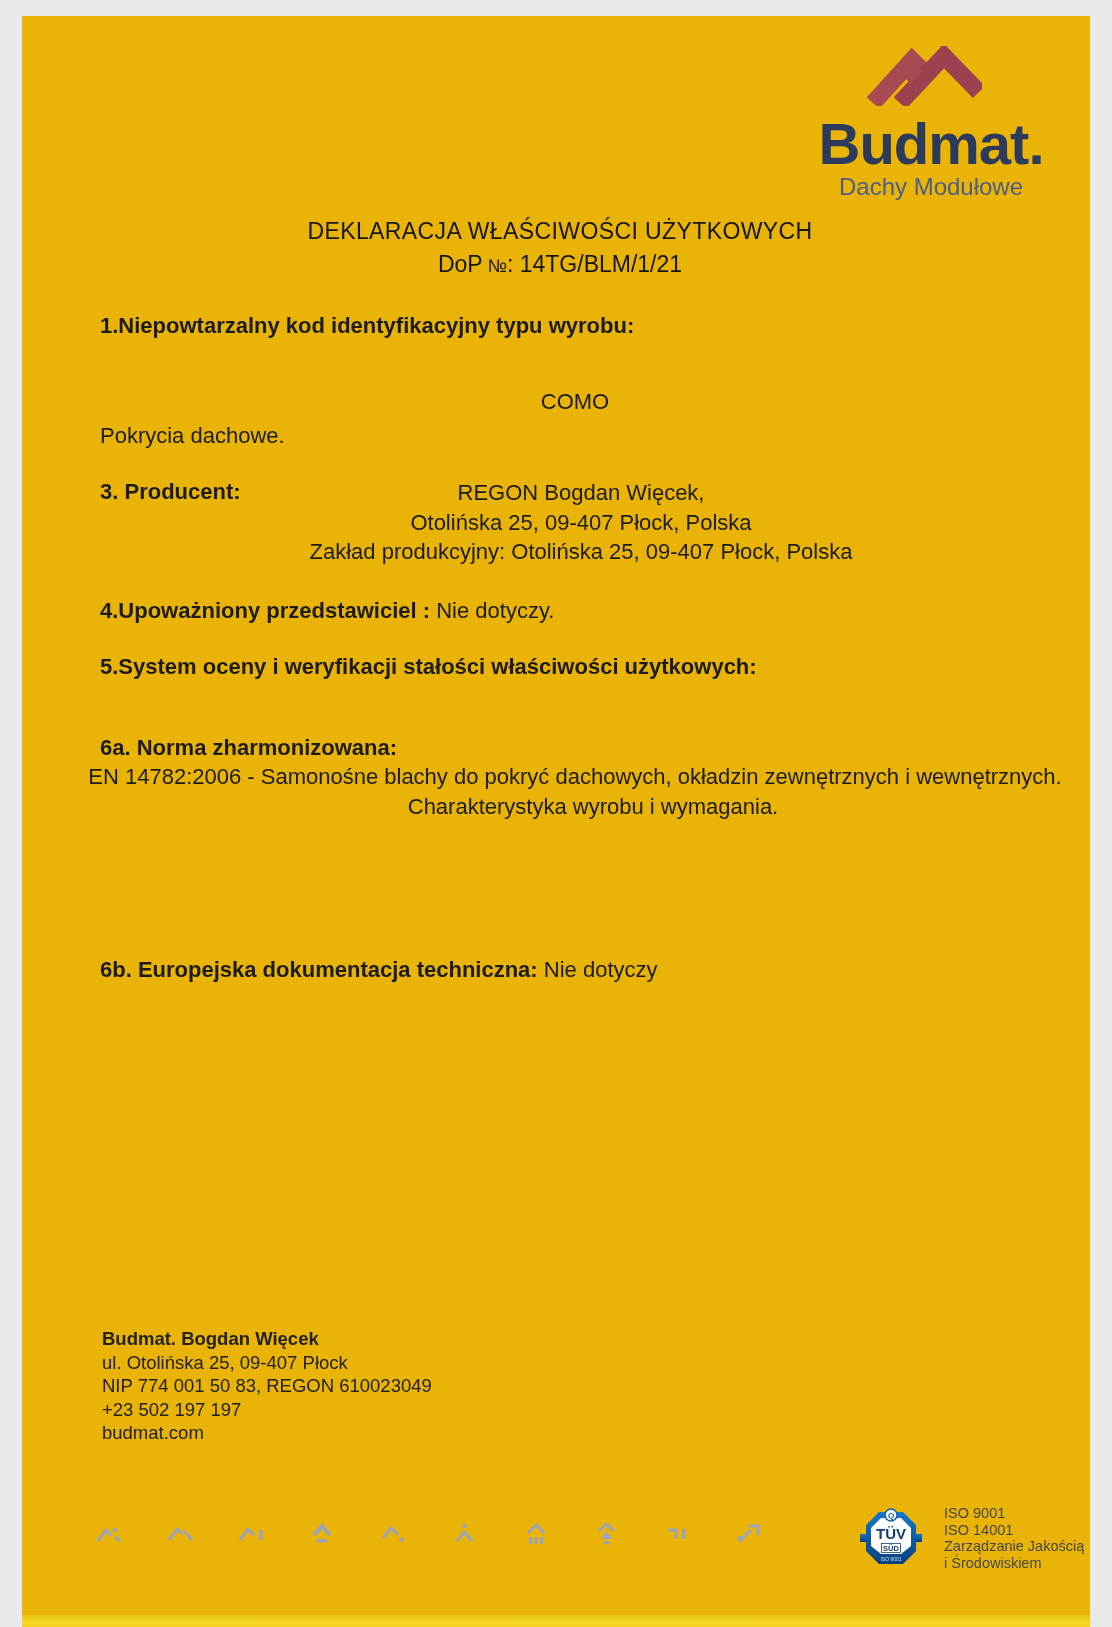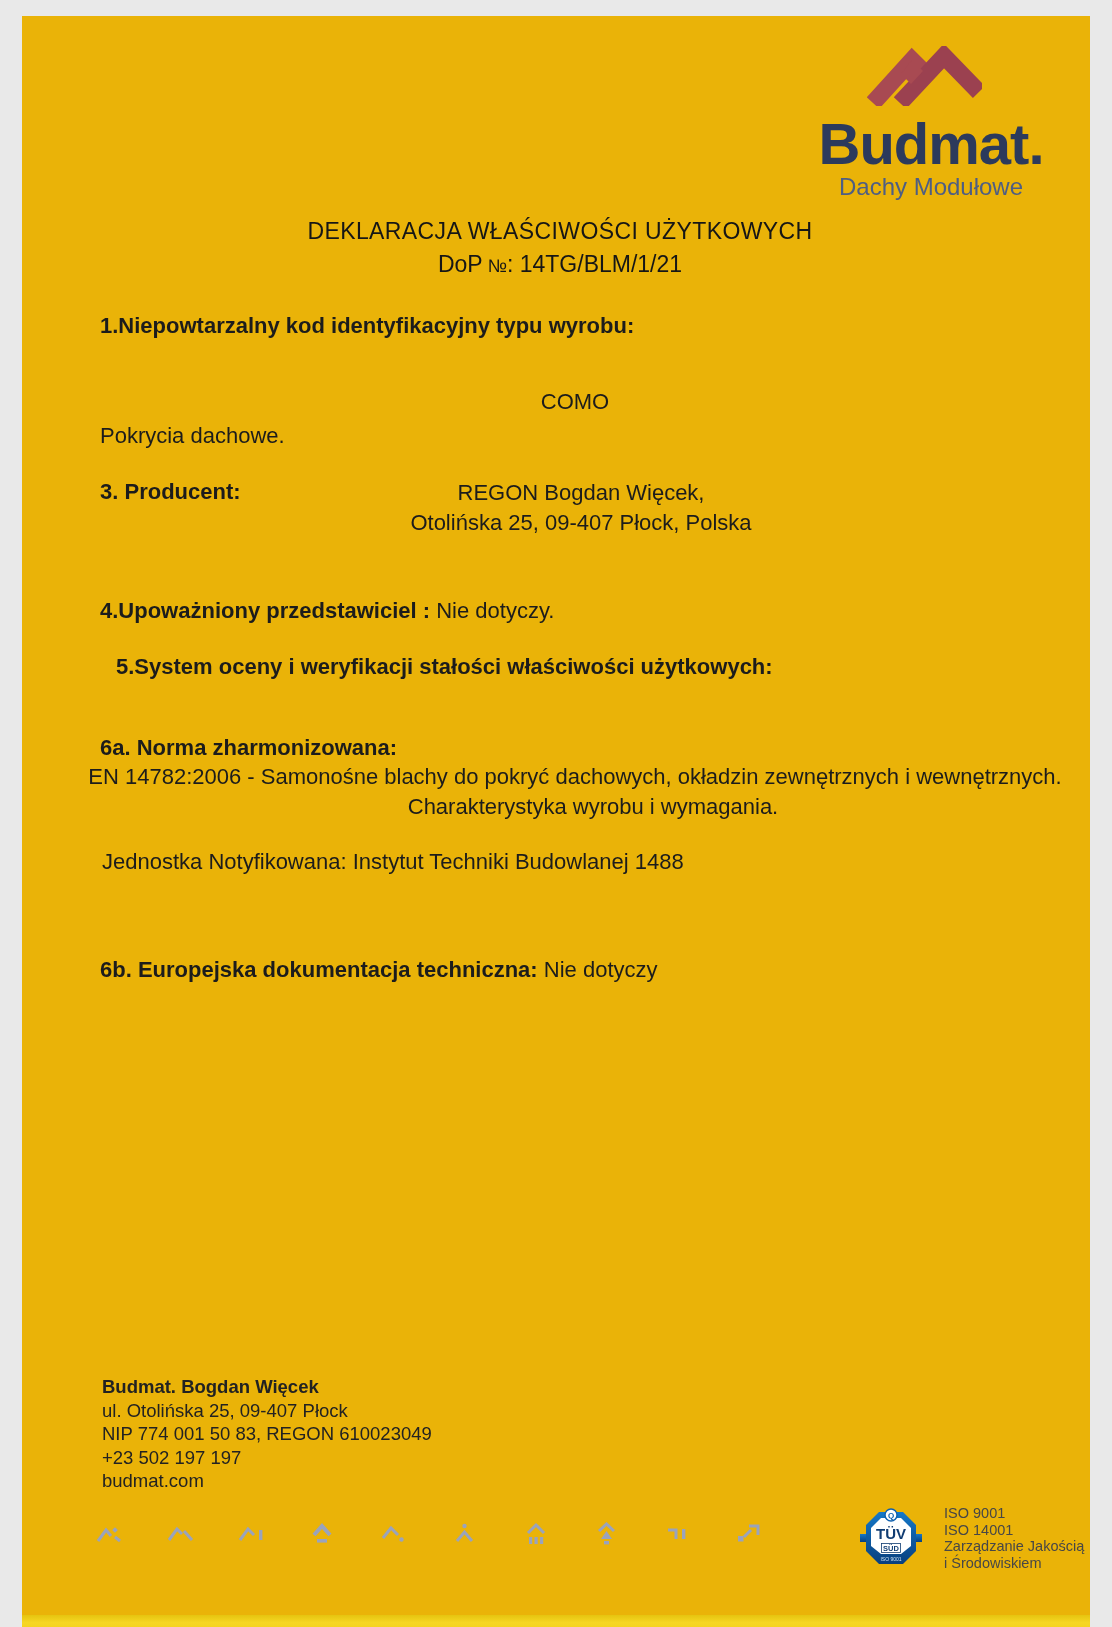--- a/index.html
+++ b/index.html
@@ -39,21 +39,21 @@
     font-size:23px;color:#161616;
   }
   .doc-dop .no-sign{font-size:18px;}
   .doc-dop .pre{margin-right:5px;}
   
   .bodyline{font-size:22px;line-height:27px;white-space:nowrap;}
   .b{font-weight:700;}
   .centered{left:0;width:1106px;text-align:center;}
   .producer-lines{left:196px;top:462px;width:726px;text-align:center;line-height:29.5px;font-size:22px;}
   
-  .contact{left:80px;top:1359px;font-size:18.5px;line-height:23.5px;color:#222;}
+  .contact{left:80px;top:1311px;font-size:18.5px;line-height:23.5px;color:#222;}
   .contact .company{font-weight:700;}
   
   .rooficons{left:52px;top:1504px;width:712px;display:flex;}
   .rooficons .slot{width:71px;height:30px;display:flex;align-items:center;justify-content:center;}
   .rooficons svg{display:block;}
   .ric{stroke:#9aa3bc;stroke-width:3;fill:none;stroke-linecap:butt;stroke-linejoin:miter;}
   .ricf{fill:#9aa3bc;stroke:none;}
   
   .iso-text{left:922px;top:1489px;font-size:14.5px;line-height:16.5px;color:#474747;}
   
@@ -80,33 +80,33 @@
 
   <div class="abs bodyline b" style="left:78px;top:296px;">1.Niepowtarzalny kod identyfikacyjny typu wyrobu:</div>
   <div class="abs bodyline centered" style="top:372px;">COMO</div>
 
   <div class="abs bodyline" style="left:78px;top:406px;">Pokrycia dachowe.</div>
 
   <div class="abs bodyline b" style="left:78px;top:462px;">3. Producent:</div>
   <div class="abs producer-lines">
     <div>REGON Bogdan Więcek,</div>
     <div>Otolińska 25, 09-407 Płock, Polska</div>
+    <div>Zakład produkcyjny: Otolińska 25, 09-407 Płock, Polska</div>
   </div>
 
   <div class="abs bodyline" style="left:78px;top:581px;">
     <span class="b">4.Upoważniony przedstawiciel :</span><span> Nie dotyczy.</span>
   </div>
 
-  <div class="abs bodyline b" style="left:94px;top:637px;">5.System oceny i weryfikacji stałości właściwości użytkowych:</div>
+  <div class="abs bodyline b" style="left:78px;top:637px;">5.System oceny i weryfikacji stałości właściwości użytkowych:</div>
 
   <div class="abs bodyline b" style="left:78px;top:718px;">6a. Norma zharmonizowana:</div>
   <div class="abs bodyline centered" style="top:747px;">EN 14782:2006 - Samonośne blachy do pokryć dachowych, okładzin zewnętrznych  i wewnętrznych.</div>
   <div class="abs bodyline centered" style="top:777px;padding-left:18px;">Charakterystyka wyrobu i wymagania.</div>
 
-  <div class="abs bodyline" style="left:80px;top:832px;">Jednostka Notyfikowana: Instytut Techniki Budowlanej 1488</div>
 
   <div class="abs bodyline" style="left:78px;top:940px;">
     <span class="b">6b. Europejska dokumentacja techniczna:</span><span> Nie dotyczy</span>
   </div>
 
   <div class="abs contact">
     <div class="company">Budmat. Bogdan Więcek</div>
     <div>ul. Otolińska 25, 09-407 Płock</div>
     <div>NIP 774 001 50 83, REGON 610023049</div>
     <div>+23 502 197 197</div>

